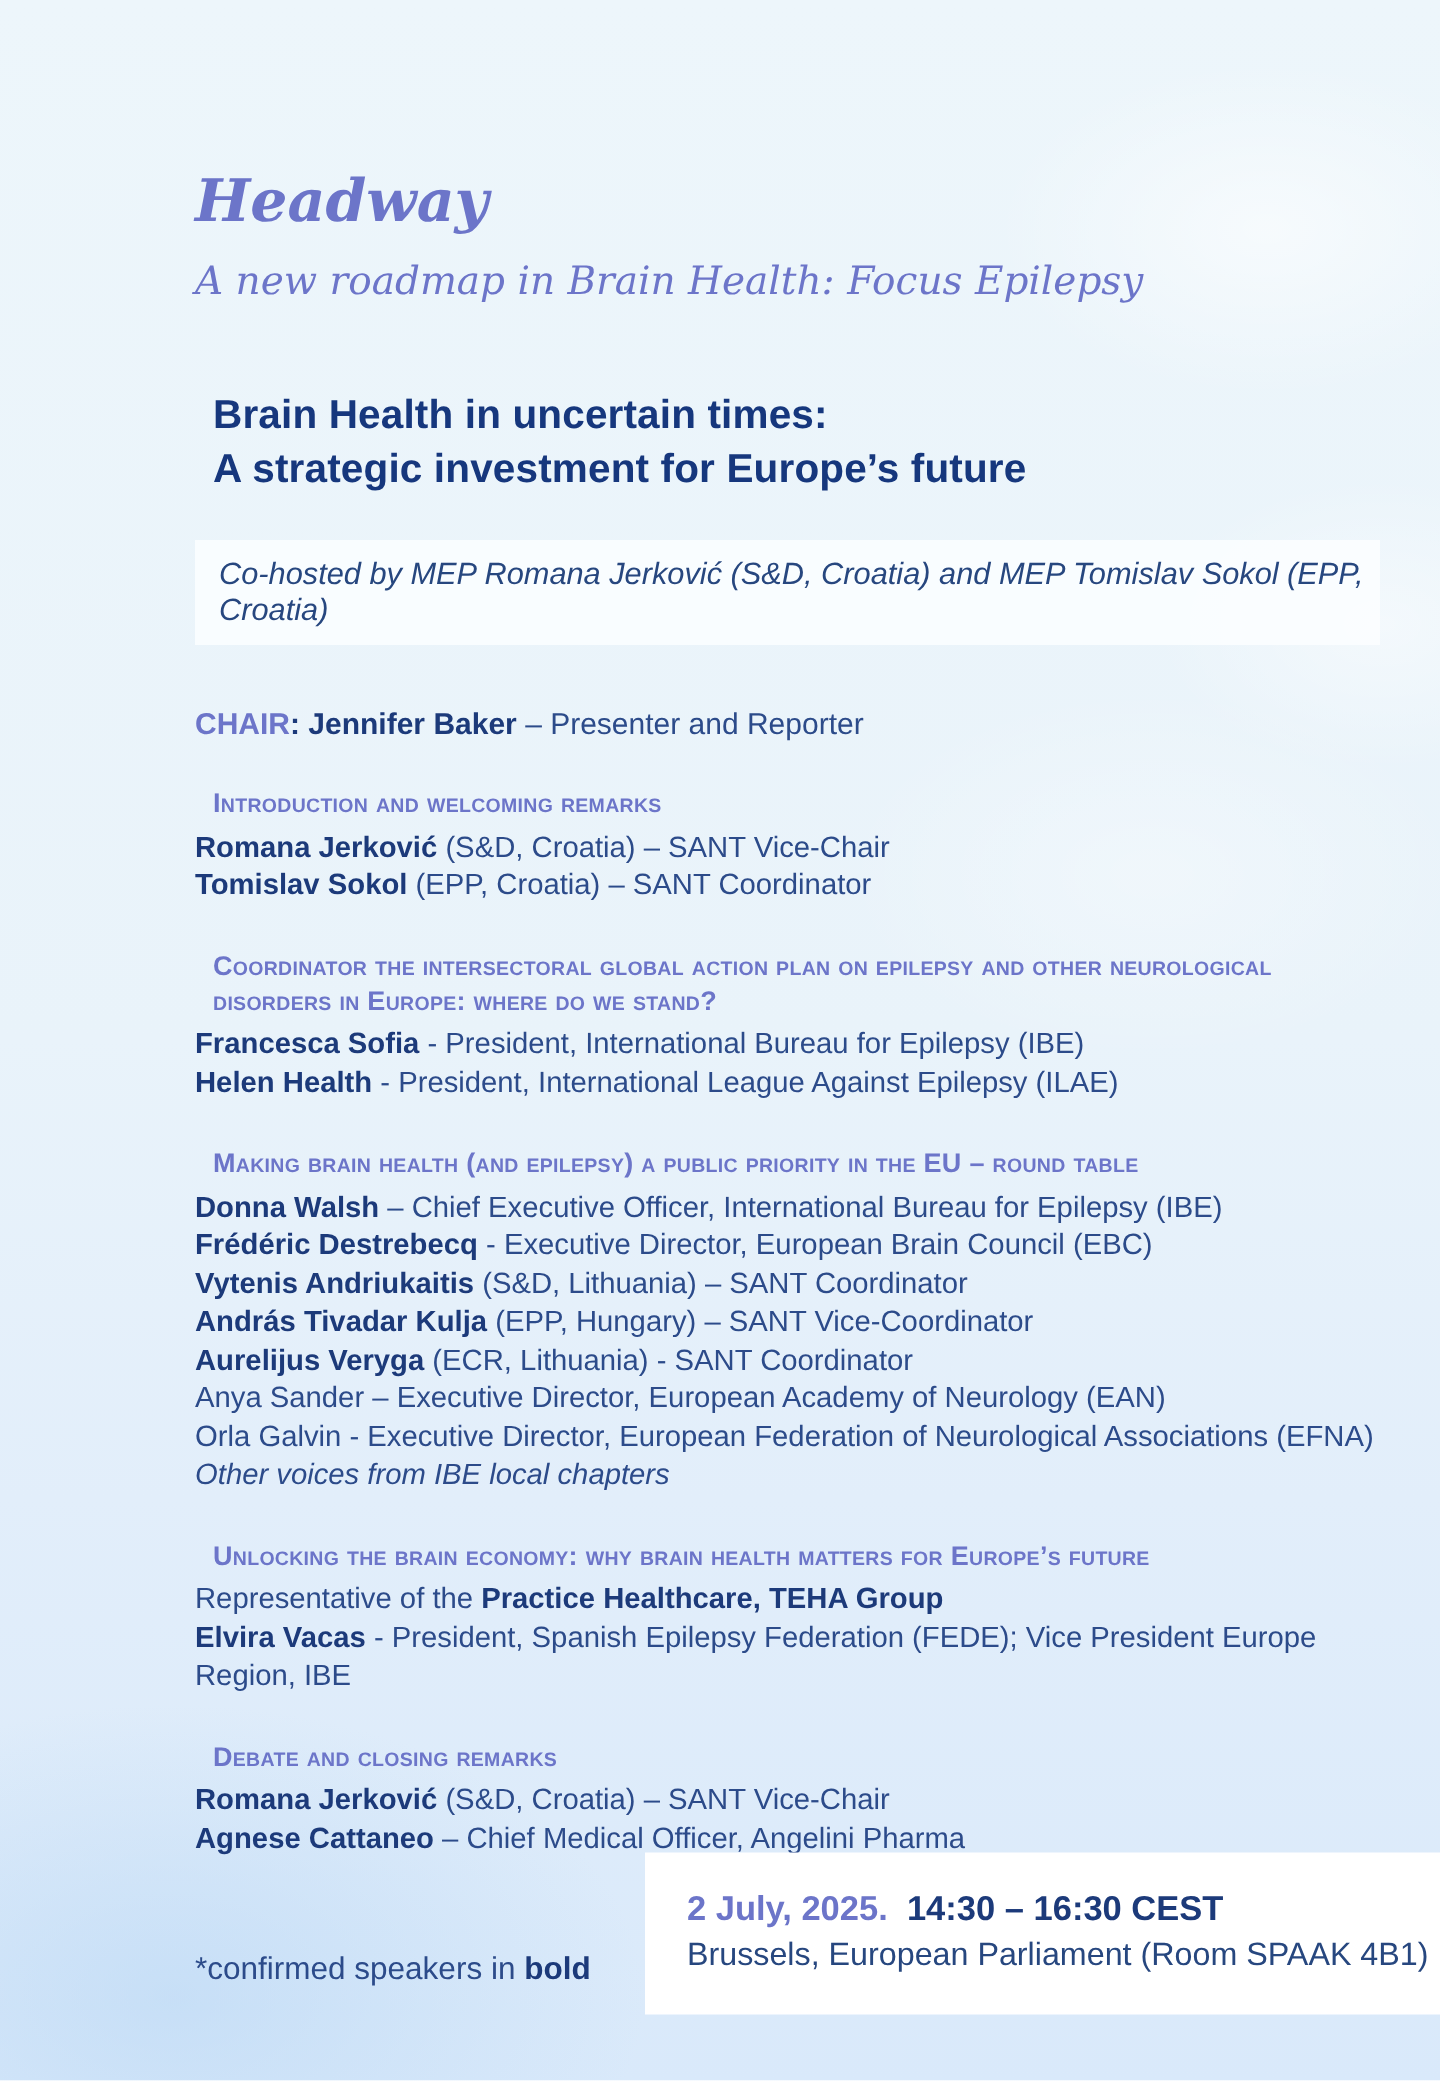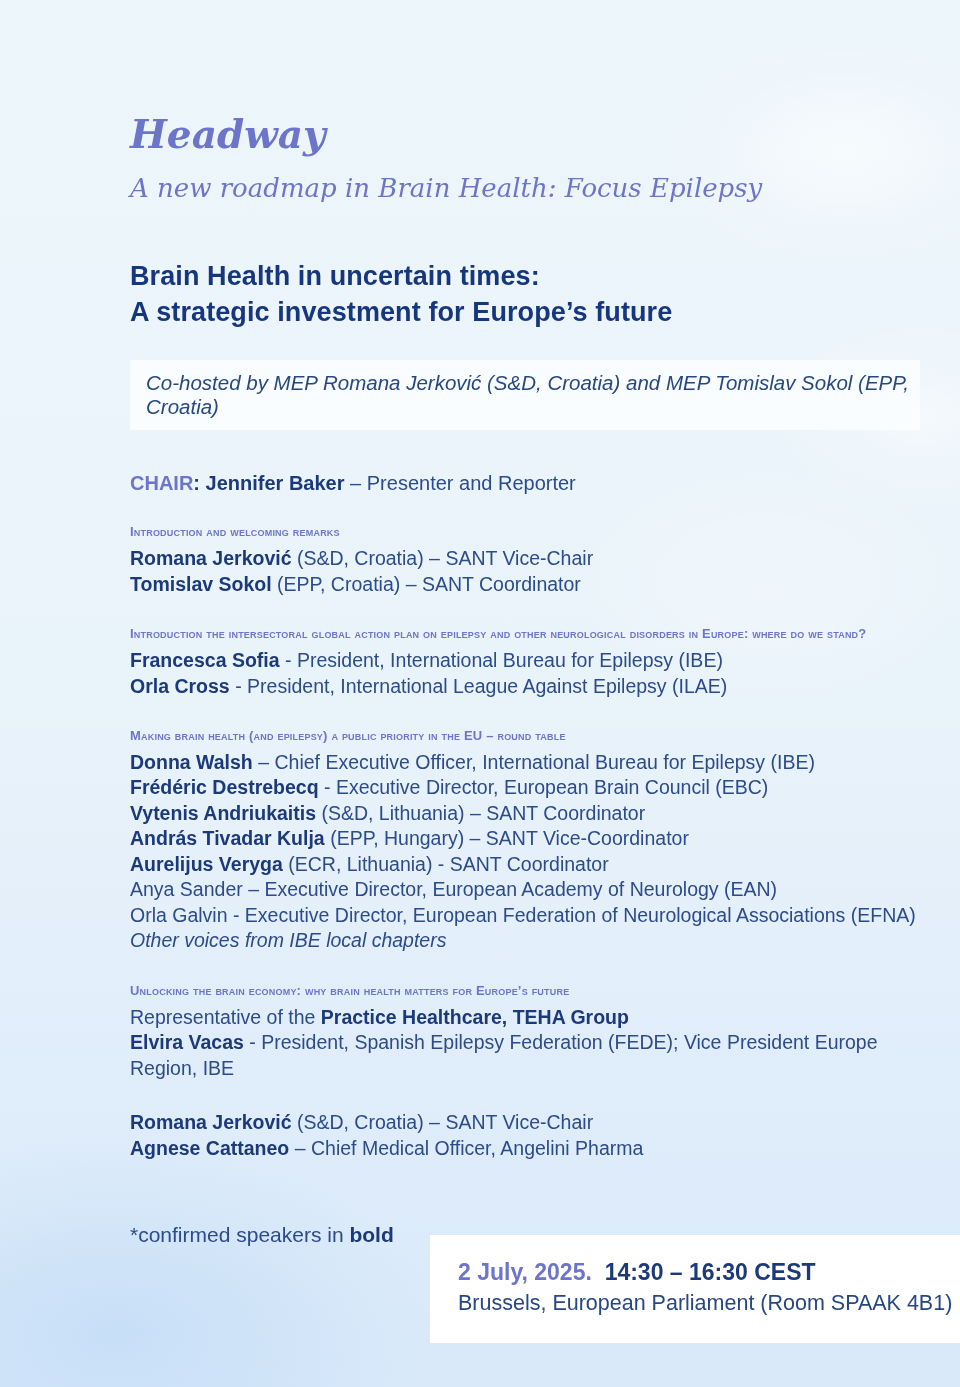--- a/index.html
+++ b/index.html
@@ -23,40 +23,40 @@
     font-size:39px;line-height:1.15;
     color:#6c75c9;margin:0;
   }
   .doc-subtitle{
     font-family:"DejaVu Serif","Liberation Serif",serif;
     font-style:italic;font-weight:500;
     font-size:26px;line-height:1.2;
     color:#6c75c9;margin:16px 0 0 0;
   }
   .event-title{
-    margin:55px 0 0 0;
+    margin:55px 0 0 12px;
     font-size:27px;font-weight:700;line-height:1.32;
     color:#16377d;letter-spacing:.1px;
   }
   .cohost{
     margin-top:30px;
     background:rgba(251,254,255,.85);
     padding:11px 10px 11px 16px;
     font-style:italic;font-size:20.5px;
     color:#27477f;
   }
   .chair{margin-top:42px;font-size:20px;color:#2c4b8a;}
   .chair .label{color:#6c75c9;font-weight:700;}
   .chair .sep{color:#1c3a7a;font-weight:700;}
   .chair .bold{color:#1c3a7a;font-weight:700;}
   .agenda-section{margin-top:29px;}
   .sec-heading{
-    margin:0 0 5px 0;
+    margin:0 0 5px 12px;
     font-variant:small-caps;
-    font-size:13px;font-weight:700;line-height:1.3;
+    font-size:18px;font-weight:700;line-height:1.3;
     color:#6c75c9;letter-spacing:.2px;
   }
   .line{margin:0;font-size:19.5px;line-height:25.5px;color:#2c4b8a;}
   .line .bold{font-weight:700;color:#1c3a7a;}
   .line.italic{font-style:italic;}
   .footnote{margin-top:62px;font-size:21px;color:#2c4b8a;}
   .footnote .bold{font-weight:700;color:#1c3a7a;}
   .info-card{
     position:absolute;left:430px;top:1235px;
     width:620px;height:108px;
@@ -86,41 +86,42 @@
 
     <p class="chair"><span class="label">CHAIR</span><span class="sep">: </span><span class="bold">Jennifer Baker</span><span> – Presenter and Reporter</span></p>
 
     <div>
         <section class="agenda-section">
           <h3 class="sec-heading">Introduction and welcoming remarks</h3>
           <p class="line"><span class="bold">Romana Jerković</span><span> (S&amp;D, Croatia) – SANT Vice-Chair</span></p>
           <p class="line"><span class="bold">Tomislav Sokol</span><span> (EPP, Croatia) – SANT Coordinator</span></p>
         </section>
         <section class="agenda-section">
-          <h3 class="sec-heading">Introduction the intersectoral global action plan on epilepsy and other neurological disorders in Europe: where do we stand?</h3>
+          <h3 class="sec-heading">Coordinator the intersectoral global action plan on epilepsy and other neurological disorders in Europe: where do we stand?</h3>
           <p class="line"><span class="bold">Francesca Sofia</span><span> - President, International Bureau for Epilepsy (IBE)</span></p>
-          <p class="line"><span class="bold">Orla Cross</span><span> - President, International League Against Epilepsy (ILAE)</span></p>
+          <p class="line"><span class="bold">Helen Health</span><span> - President, International League Against Epilepsy (ILAE)</span></p>
         </section>
         <section class="agenda-section">
           <h3 class="sec-heading">Making brain health (and epilepsy) a public priority in the EU – round table</h3>
           <p class="line"><span class="bold">Donna Walsh</span><span> – Chief Executive Officer, International Bureau for Epilepsy (IBE)</span></p>
           <p class="line"><span class="bold">Frédéric Destrebecq</span><span> - Executive Director, European Brain Council (EBC)</span></p>
           <p class="line"><span class="bold">Vytenis Andriukaitis</span><span> (S&amp;D, Lithuania) – SANT Coordinator</span></p>
           <p class="line"><span class="bold">András Tivadar Kulja</span><span> (EPP, Hungary) – SANT Vice-Coordinator</span></p>
           <p class="line"><span class="bold">Aurelijus Veryga</span><span> (ECR, Lithuania) - SANT Coordinator</span></p>
           <p class="line"><span>Anya Sander – Executive Director, European Academy of Neurology (EAN)</span></p>
           <p class="line"><span>Orla Galvin - Executive Director, European Federation of Neurological Associations (EFNA)</span></p>
           <p class="line italic"><span>Other voices from IBE local chapters</span></p>
         </section>
         <section class="agenda-section">
           <h3 class="sec-heading">Unlocking the brain economy: why brain health matters for Europe’s future</h3>
           <p class="line"><span>Representative of the </span><span class="bold">Practice Healthcare, TEHA Group</span></p>
           <p class="line"><span class="bold">Elvira Vacas</span><span> - President, Spanish Epilepsy Federation (FEDE); Vice President Europe Region, IBE</span></p>
         </section>
         <section class="agenda-section">
+          <h3 class="sec-heading">Debate and closing remarks</h3>
           <p class="line"><span class="bold">Romana Jerković</span><span> (S&amp;D, Croatia) – SANT Vice-Chair</span></p>
           <p class="line"><span class="bold">Agnese Cattaneo</span><span> – Chief Medical Officer, Angelini Pharma</span></p>
         </section>
       </div>
 
     <p class="footnote"><span>*confirmed speakers in </span><span class="bold">bold</span></p>
   </div>
 
   <div class="info-card">
     <div class="row1"><span class="date">2 July, 2025.</span>&nbsp;&nbsp;<span class="time">14:30 – 16:30 CEST</span></div>

